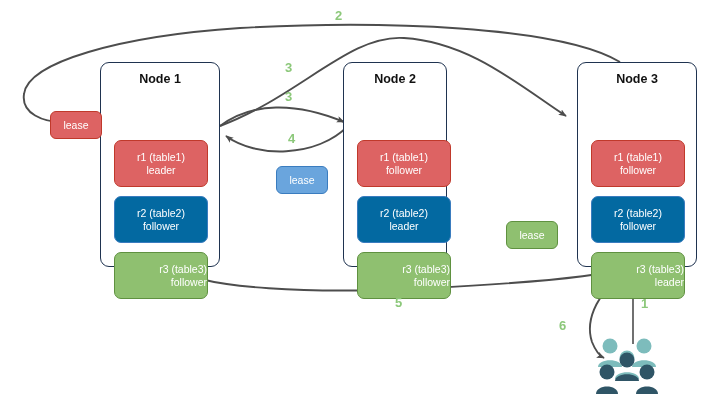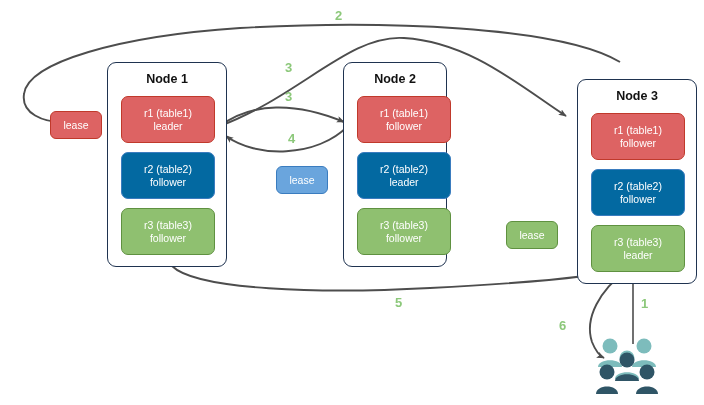--- a/index.html
+++ b/index.html
@@ -7,24 +7,24 @@
           font-family:"Liberation Sans", sans-serif;overflow:hidden;}
   svg.layer{position:absolute;left:0;top:0;width:704px;height:405px;}
   svg.edges{z-index:1;}
   .node{position:absolute;box-sizing:border-box;border:1.6px solid #1f3350;
         border-radius:9px;background:#ffffff;z-index:2;}
   .node-title{position:absolute;left:0;right:0;top:9px;text-align:center;
               font-size:12.5px;font-weight:bold;color:#111111;}
   .replica{position:absolute;left:13px;width:94px;height:47px;border-radius:7px;
            display:flex;flex-direction:column;align-items:center;justify-content:center;
            color:#ffffff;font-size:10.5px;line-height:13px;text-align:center;
-           box-sizing:border-box;}
+           box-sizing:border-box;margin-top:44px;}
   .r-red{background:#dd6363;border:1.5px solid #c0392b;}
   .r-blue{background:#0369a1;border:1.5px solid #3a7cbf;}
-  .r-green{background:#8fc070;border:1.5px solid #5f9140;}
+  .r-green{background:#8fc070;border:1.5px solid #5f9140;align-items:flex-end;}
   .lease{position:absolute;border-radius:6px;display:flex;align-items:center;
          justify-content:center;color:#ffffff;font-size:10.5px;z-index:3;
          box-sizing:border-box;height:28px;width:52px;}
   .l-red{background:#dd6363;border:1.5px solid #c0392b;}
   .l-blue{background:#6aa5dd;border:1.5px solid #3a7cbf;}
   .l-green{background:#8fc070;border:1.5px solid #5f9140;}
   .num{position:absolute;color:#8cc87a;font-size:13px;font-weight:bold;z-index:4;}
   #people{position:absolute;z-index:3;}
 </style>
 </head>
@@ -48,21 +48,21 @@
 
     <path d="M 348,126 C 316,158 256,158 226,136" fill="none" stroke="#4d4d4d" stroke-width="1.9" marker-end="url(#ah)"></path>
 
     <path d="M 172,266 C 196,290 320,294 430,288 C 530,283 600,276 628,268" fill="none" stroke="#4d4d4d" stroke-width="1.9" marker-end="url(#ah)"></path>
 
     <path d="M 633,344 L 633,272" fill="none" stroke="#4d4d4d" stroke-width="1.6" marker-end="url(#ah)"></path>
 
     <path d="M 627,270 C 600,290 584,318 592,342 C 596,352 600,356 604,358" fill="none" stroke="#4d4d4d" stroke-width="1.9" marker-end="url(#ah)"></path>
   </svg>
 
-  <div class="node" style="left:107px;top:62px;width:120px;height:205px;">
+  <div class="node" style="left:100px;top:62px;width:120px;height:205px;">
     <div class="node-title">Node 1</div>
     <div class="replica r-red" style="top:33px;">
       <span>r1 (table1)</span>
       <span>leader</span>
     </div>
     <div class="replica r-blue" style="top:89px;">
       <span>r2 (table2)</span>
       <span>follower</span>
     </div>
     <div class="replica r-green" style="top:145px;">
@@ -80,21 +80,21 @@
     <div class="replica r-blue" style="top:89px;">
       <span>r2 (table2)</span>
       <span>leader</span>
     </div>
     <div class="replica r-green" style="top:145px;">
       <span>r3 (table3)</span>
       <span>follower</span>
     </div>
   </div>
 
-  <div class="node" style="left:577px;top:79px;width:120px;height:205px;">
+  <div class="node" style="left:577px;top:62px;width:120px;height:205px;">
     <div class="node-title">Node 3</div>
     <div class="replica r-red" style="top:33px;">
       <span>r1 (table1)</span>
       <span>follower</span>
     </div>
     <div class="replica r-blue" style="top:89px;">
       <span>r2 (table2)</span>
       <span>follower</span>
     </div>
     <div class="replica r-green" style="top:145px;">

